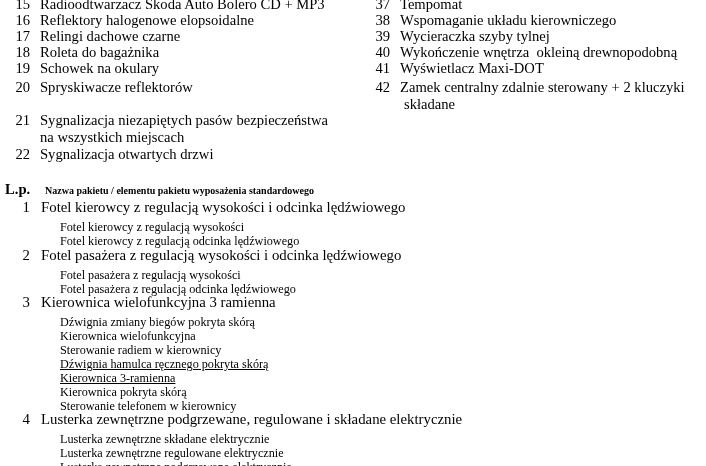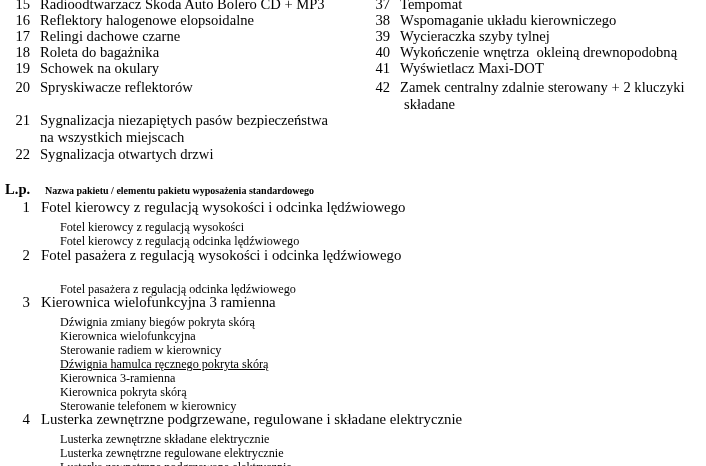--- a/index.html
+++ b/index.html
@@ -170,31 +170,32 @@
     <span class="pnum">1</span>
     <span class="ptxt">Fotel kierowcy z regulacją wysokości i odcinka lędźwiowego</span>
   </div>
   <div class="sub" style="top:220px;text-align:right;">Fotel kierowcy z regulacją wysokości</div>
   <div class="sub" style="top:234px;">Fotel kierowcy z regulacją odcinka lędźwiowego</div>
 
   <div class="pkg" style="left:0px; top:247px;">
     <span class="pnum">2</span>
     <span class="ptxt">Fotel pasażera z regulacją wysokości i odcinka lędźwiowego</span>
   </div>
+  <div class="sub" style="top:268px;">Fotel pasażera z regulacją wysokości</div>
   <div class="sub" style="top:282px;">Fotel pasażera z regulacją odcinka lędźwiowego</div>
 
   <div class="pkg" style="left:0px; top:294px;">
     <span class="pnum">3</span>
     <span class="ptxt">Kierownica wielofunkcyjna 3 ramienna</span>
   </div>
   <div class="sub" style="top:329px;">Kierownica wielofunkcyjna</div>
   <div class="sub" style="top:315px;">Dźwignia zmiany biegów pokryta skórą</div>
   <div class="sub" style="top:343px;">Sterowanie radiem w kierownicy</div>
   <div class="sub" style="top:357px;text-decoration:underline;">Dźwignia hamulca ręcznego pokryta skórą</div>
-  <div class="sub" style="top:371px;">Kierownica 3-ramienna</div>
+  <div class="sub" style="top:371px;text-decoration:underline;">Kierownica 3-ramienna</div>
   <div class="sub" style="top:385px;">Kierownica pokryta skórą</div>
   <div class="sub" style="top:399px;">Sterowanie telefonem w kierownicy</div>
 
   <div class="pkg" style="left:0px; top:411px;">
     <span class="pnum">4</span>
     <span class="ptxt">Lusterka zewnętrzne podgrzewane, regulowane i składane elektrycznie</span>
   </div>
   <div class="sub" style="top:432px;">Lusterka zewnętrzne składane elektrycznie</div>
   <div class="sub" style="top:446px;">Lusterka zewnętrzne regulowane elektrycznie</div>
   <div class="sub" style="top:460px;">Lusterka zewnętrzne podgrzewane elektrycznie</div>

